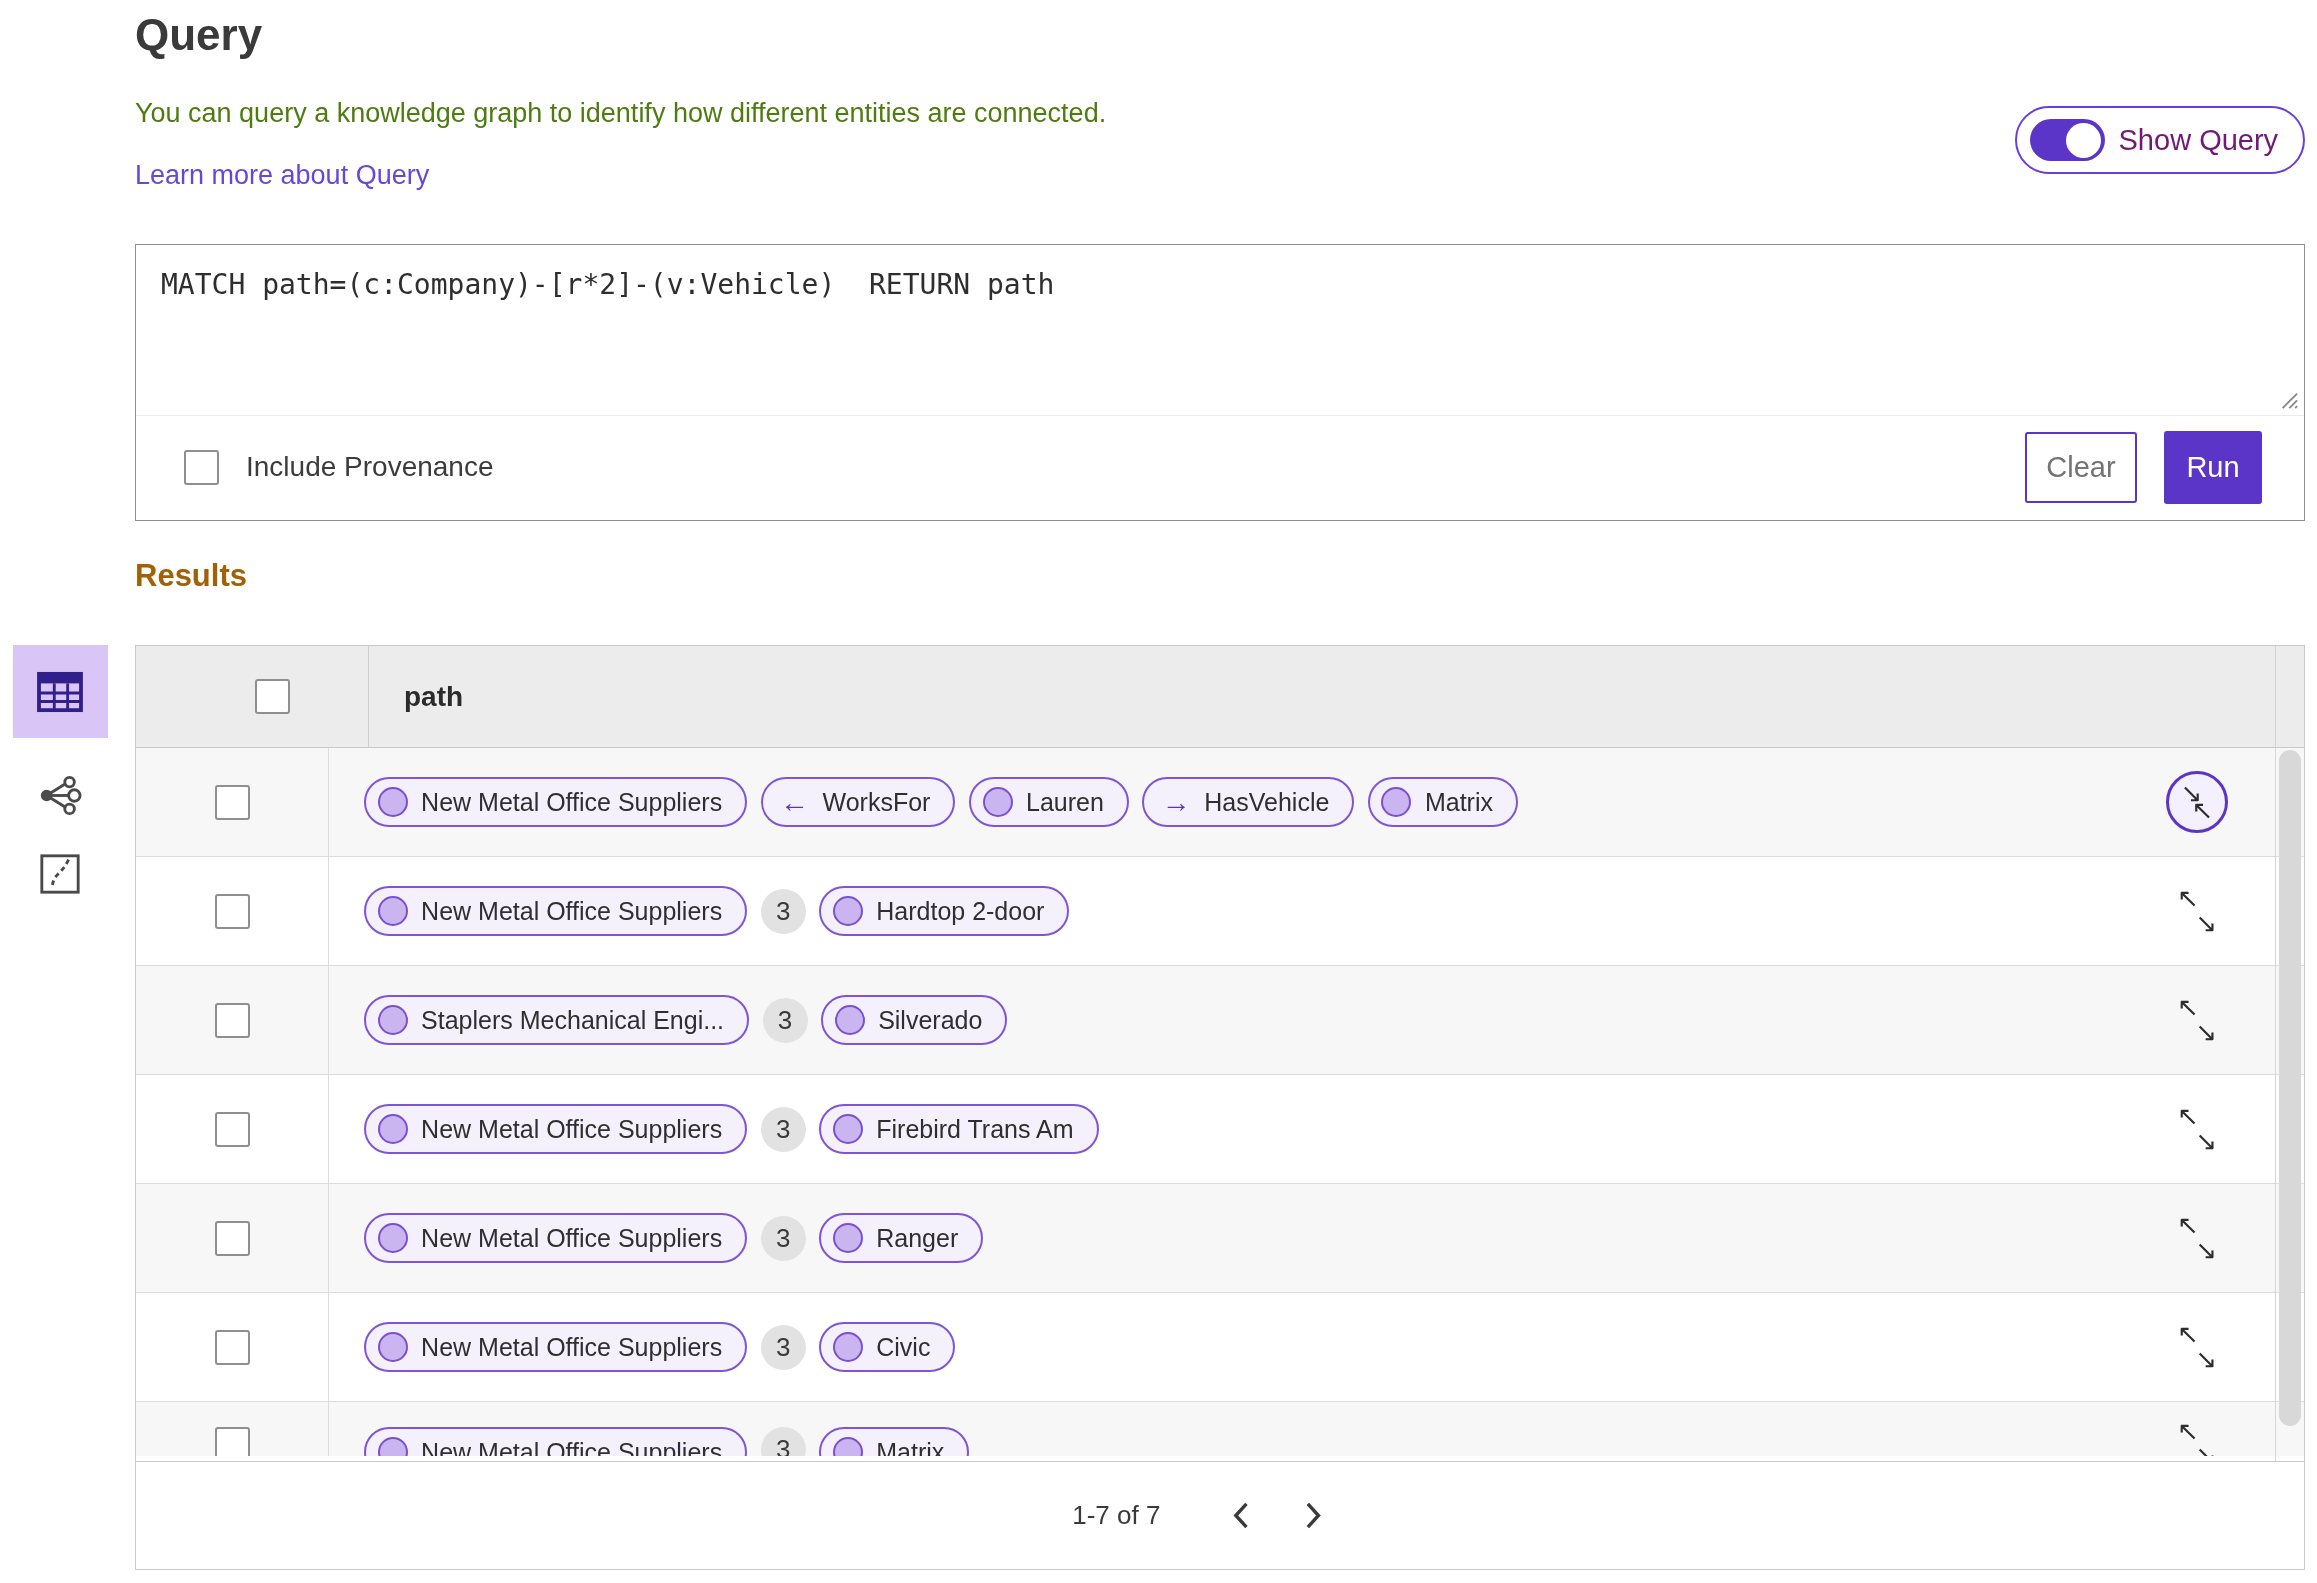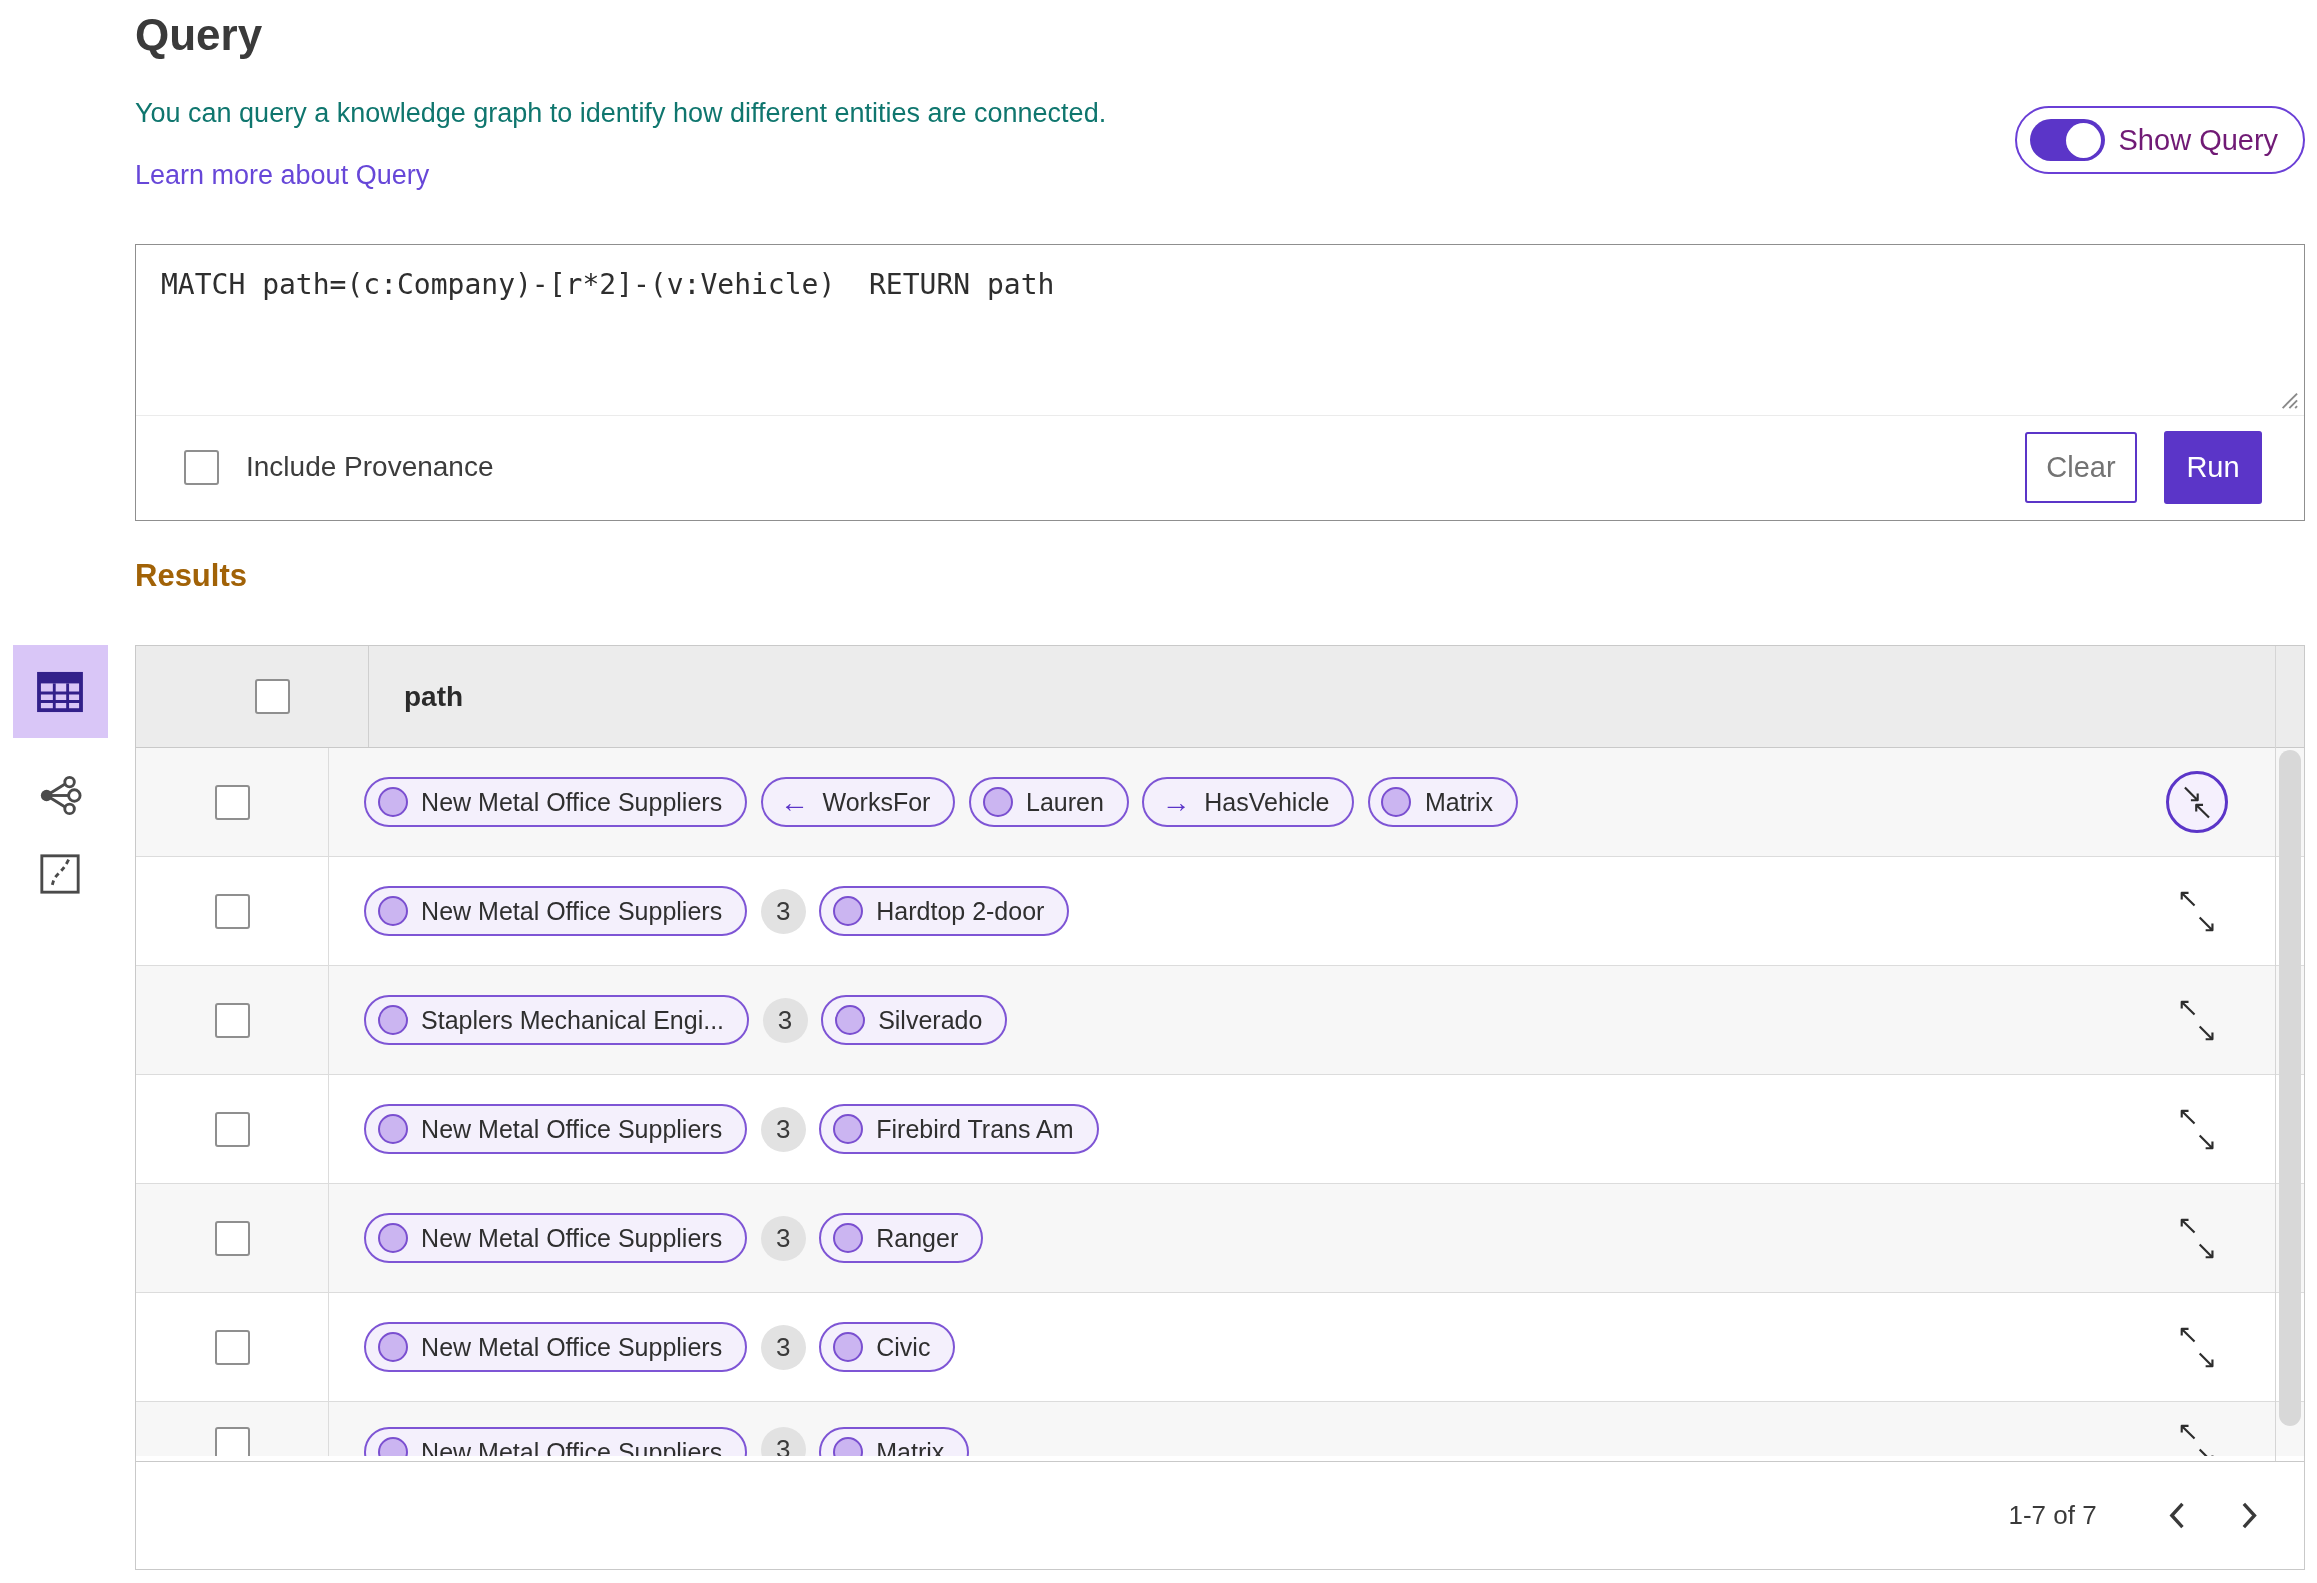--- a/index.html
+++ b/index.html
@@ -3,21 +3,21 @@
 <meta charset="utf-8">
 <style>
   * { box-sizing: border-box; margin: 0; padding: 0; }
   html, body { background: #ffffff; }
   body { font-family: "Liberation Sans", sans-serif; }
   .page { position: relative; width: 2317px; height: 1583px; background: #fff; overflow: hidden; }
   .content { position: absolute; left: 135px; top: 0; width: 2172px; height: 1347px; }
 
   
   .page-title { position: absolute; left: 0; top: 9.7px; font-size: 44px; font-weight: 700; color: #3a3a3a; }
-  .page-desc { position: absolute; left: 0; top: 98px; font-size: 27px; color: #0f766e; }
+  .page-desc { position: absolute; left: 0; top: 98px; font-size: 27px; color: #4d7c0f; }
   .learn-link { position: absolute; left: 0; top: 160px; font-size: 27px; color: #6747d8; text-decoration: none; cursor: pointer; }
   .toggle-pill { position: absolute; right: 1.9px; top: 106px; height: 68px; border: 2.9px solid #6a3fd6; border-radius: 37px;
                  display: flex; align-items: center; padding: 0 25px 0 13.5px; gap: 13.5px; background: #fff; cursor: pointer; }
   .switch { position: relative; width: 75px; height: 42px; background: #5b35c8; border-radius: 21px; flex: 0 0 auto; }
   .switch .knob { position: absolute; right: 3.9px; top: 3.9px; width: 35px; height: 35px; background: #fff; border-radius: 50%; }
   .toggle-label { font-size: 29px; color: #701a75; }
 
   
   .query-panel { position: absolute; left: 0; top: 244px; width: 2170px; height: 277px; border: 1.9px solid #8f8f8f; background: #fff; }
   .query-editor-wrap { position: relative; width: 100%; height: 171px; border-bottom: 1.9px solid #ebebeb; }
@@ -74,21 +74,21 @@
   .expand-icon.active { width: 62px; height: 62px; border: 3.9px solid #5b35c8; border-radius: 50%; background: #f5f0fd; }
   .expand-icon.active .a1 { left: 11.6px; top: 3.9px; }
   .expand-icon.active .a2 { right: 11.6px; bottom: 3.9px; }
 
   
   .scrollbar { position: absolute; top: 0; right: 0; width: 29px; bottom: 108px; border-left: 1.9px solid #d5d5d5; pointer-events: none; }
   .scroll-thumb { position: absolute; left: 2.9px; top: 104px; width: 22px; height: 676px; background: #d8d8d8; border-radius: 11.6px; pointer-events: auto; cursor: pointer; }
 
   
   .tfoot { position: absolute; left: 0; right: 0; bottom: 0; height: 108px; background: #fff; border-top: 1.9px solid #c9c9c9;
-           display: flex; align-items: center; justify-content: flex-end; padding-right: 17.4px; }
+           display: flex; align-items: center; justify-content: center; padding-right: 17.4px; }
   .page-range { font-size: 26px; color: #3a3a3a; margin-right: 44px; }
   .pg-btn { width: 73px; height: 58px; display: flex; align-items: center; justify-content: center; cursor: pointer; background: none; border: none; }
 </style>
 </head>
 <body>
 
 <div class="page">
   <div class="content">
 
     <div class="page-title">Query</div>

